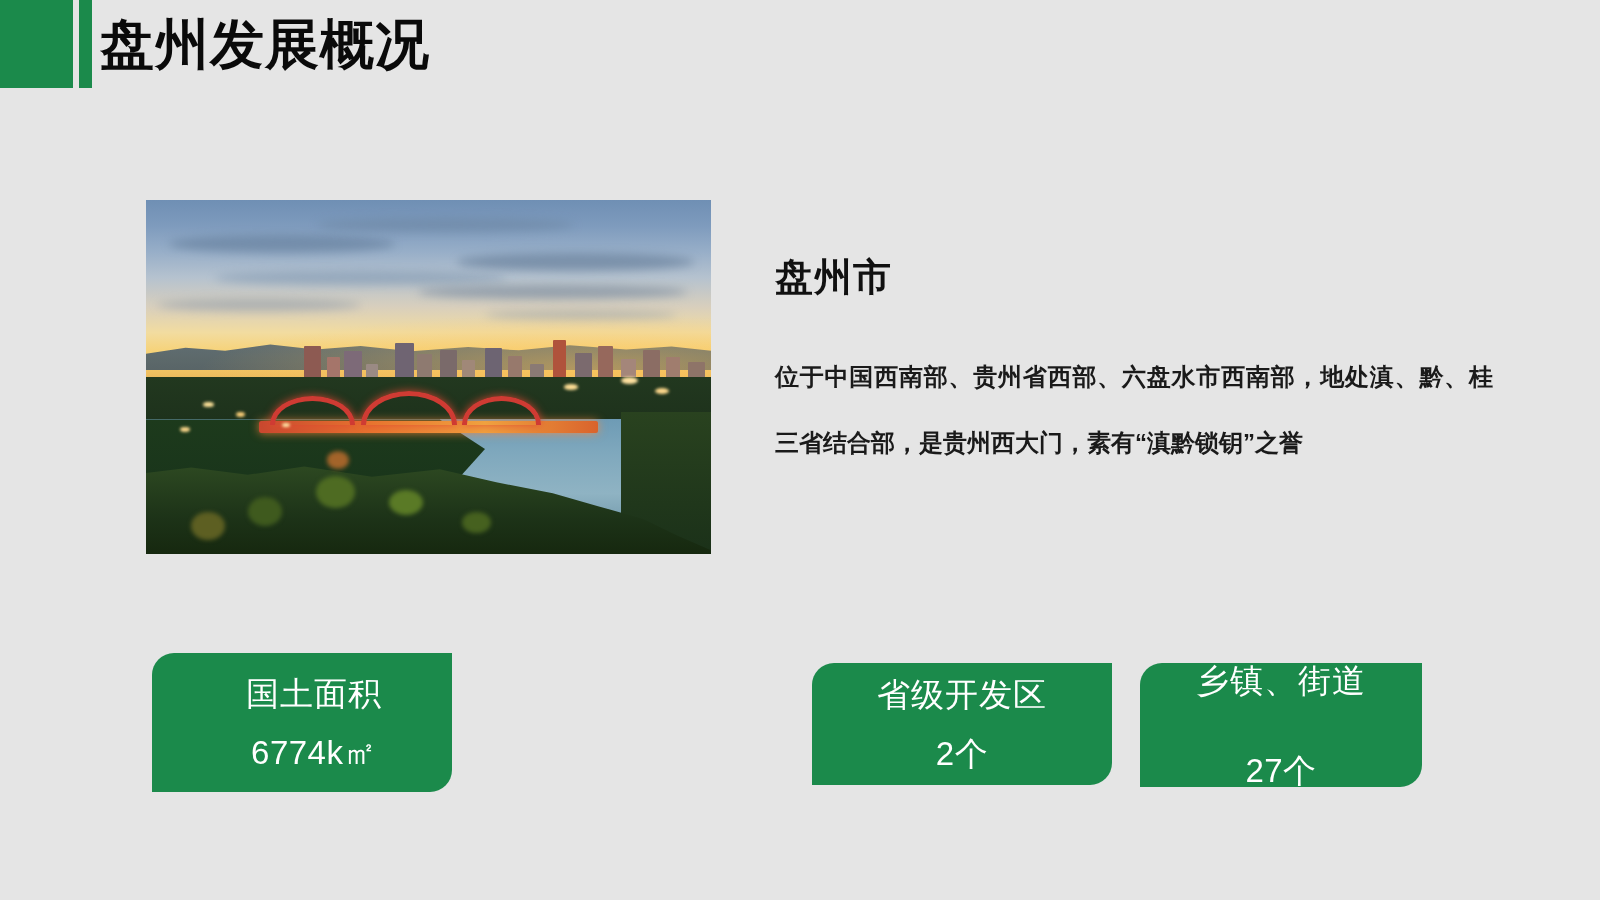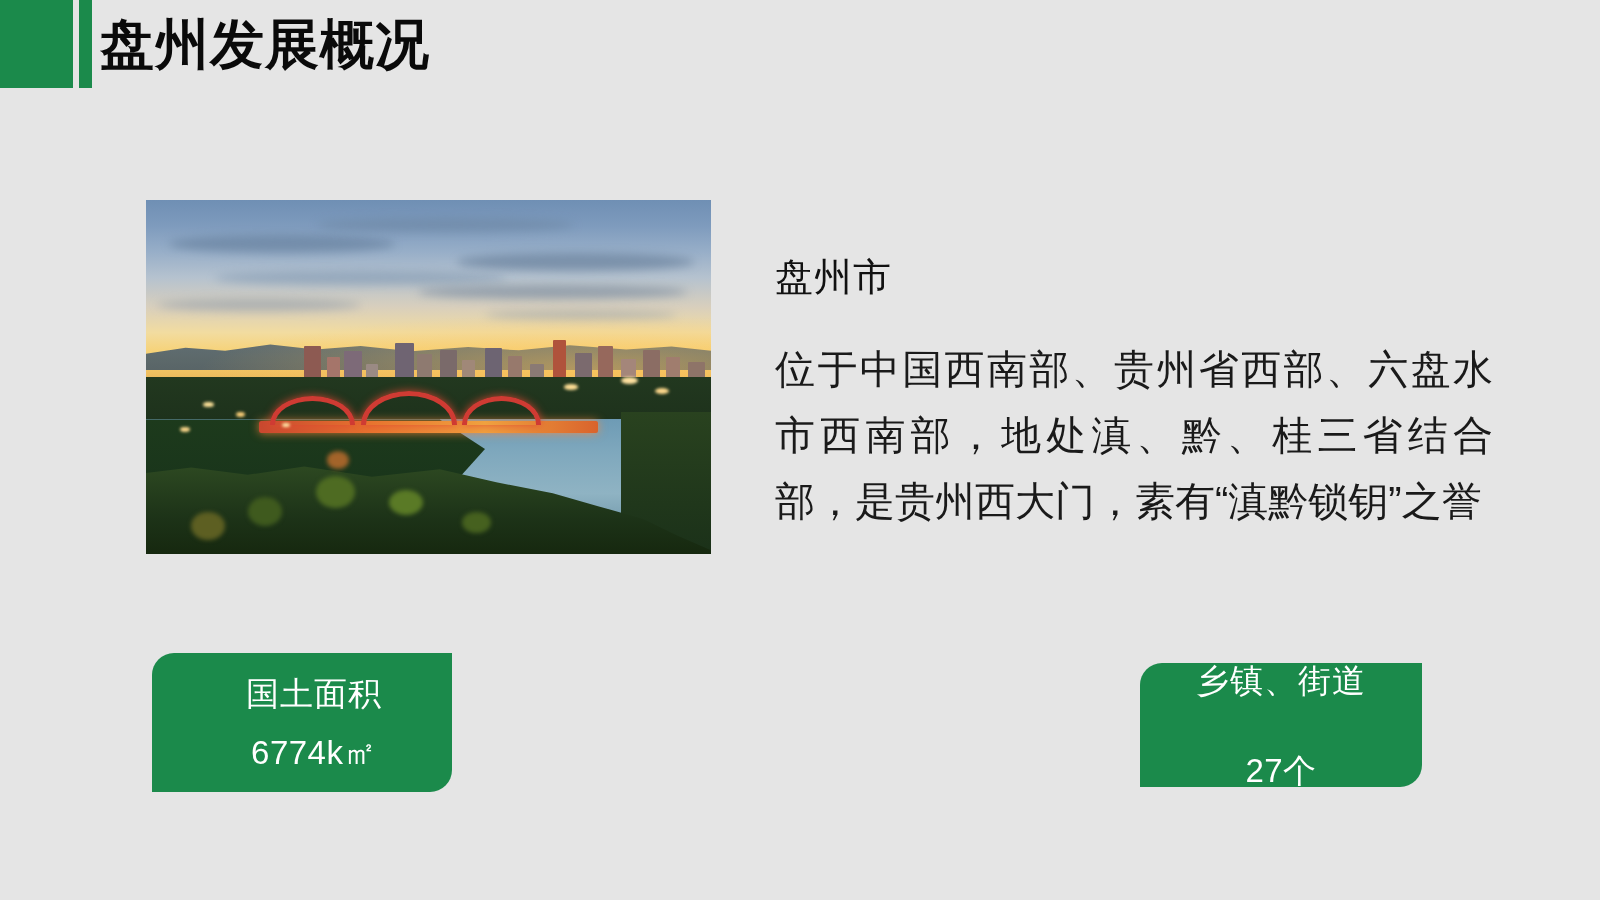--- a/index.html
+++ b/index.html
@@ -88,26 +88,27 @@
     background:linear-gradient(to bottom,#2e4a22,#1d3318 60%,#16280f);
     clip-path:polygon(0% 12%,8% 6%,18% 14%,28% 5%,40% 16%,52% 8%,62% 22%,
                       72% 34%,80% 48%,88% 62%,94% 80%,100% 96%,100% 100%,0% 100%);
   }
   .tree-dot{ position:absolute; border-radius:50%; filter:blur(2px); }
   .light{ position:absolute; border-radius:50%; filter:blur(1.4px); }
 
   
   .side-head{
     position:absolute; left:775px; top:252px;
-    font-size:38px; font-weight:400; color:#111; letter-spacing:1px;
+    font-size:38px; font-weight:700; color:#111; letter-spacing:1px;
   }
   .side-para{
-    position:absolute; left:775px; top:336px; width:718px;
-    font-size:40px; color:#1a1a1a; line-height:66px; letter-spacing:0px;
+    position:absolute; left:775px; top:344px; width:718px;
+    font-size:24px; color:#1a1a1a; line-height:66px; letter-spacing:0px;
     text-align:justify;
+    font-weight:bold;
   }
 
   
   .cards{ position:absolute; left:152px; top:653px; width:1270px; height:140px; }
   .card{
     position:absolute; background:#1b8a4b; color:#fff;
     border-radius:22px 0 22px 0;
     display:flex; flex-direction:column; align-items:center; justify-content:center;
   }
   .card .lbl{ font-size:33px; line-height:1; letter-spacing:1px; }
@@ -190,19 +191,23 @@
   </div>
 
   <div class="side-head">盘州市</div>
   <div class="side-para">位于中国西南部、贵州省西部、六盘水市西南部，地处滇、黔、桂三省结合部，是贵州西大门，素有“滇黔锁钥”之誉</div>
 
   <div class="cards">
     <div class="card c0">
       <div class="lbl">国土面积</div>
       <div class="val">6774k㎡</div>
     </div>
+    <div class="card c2">
+      <div class="lbl">省级开发区</div>
+      <div class="val">2个</div>
+    </div>
     <div class="card c3">
       <div class="lbl">乡镇、街道</div>
       <div class="val">27个</div>
     </div>
   </div>
 
 </div>
 
 </body></html>

